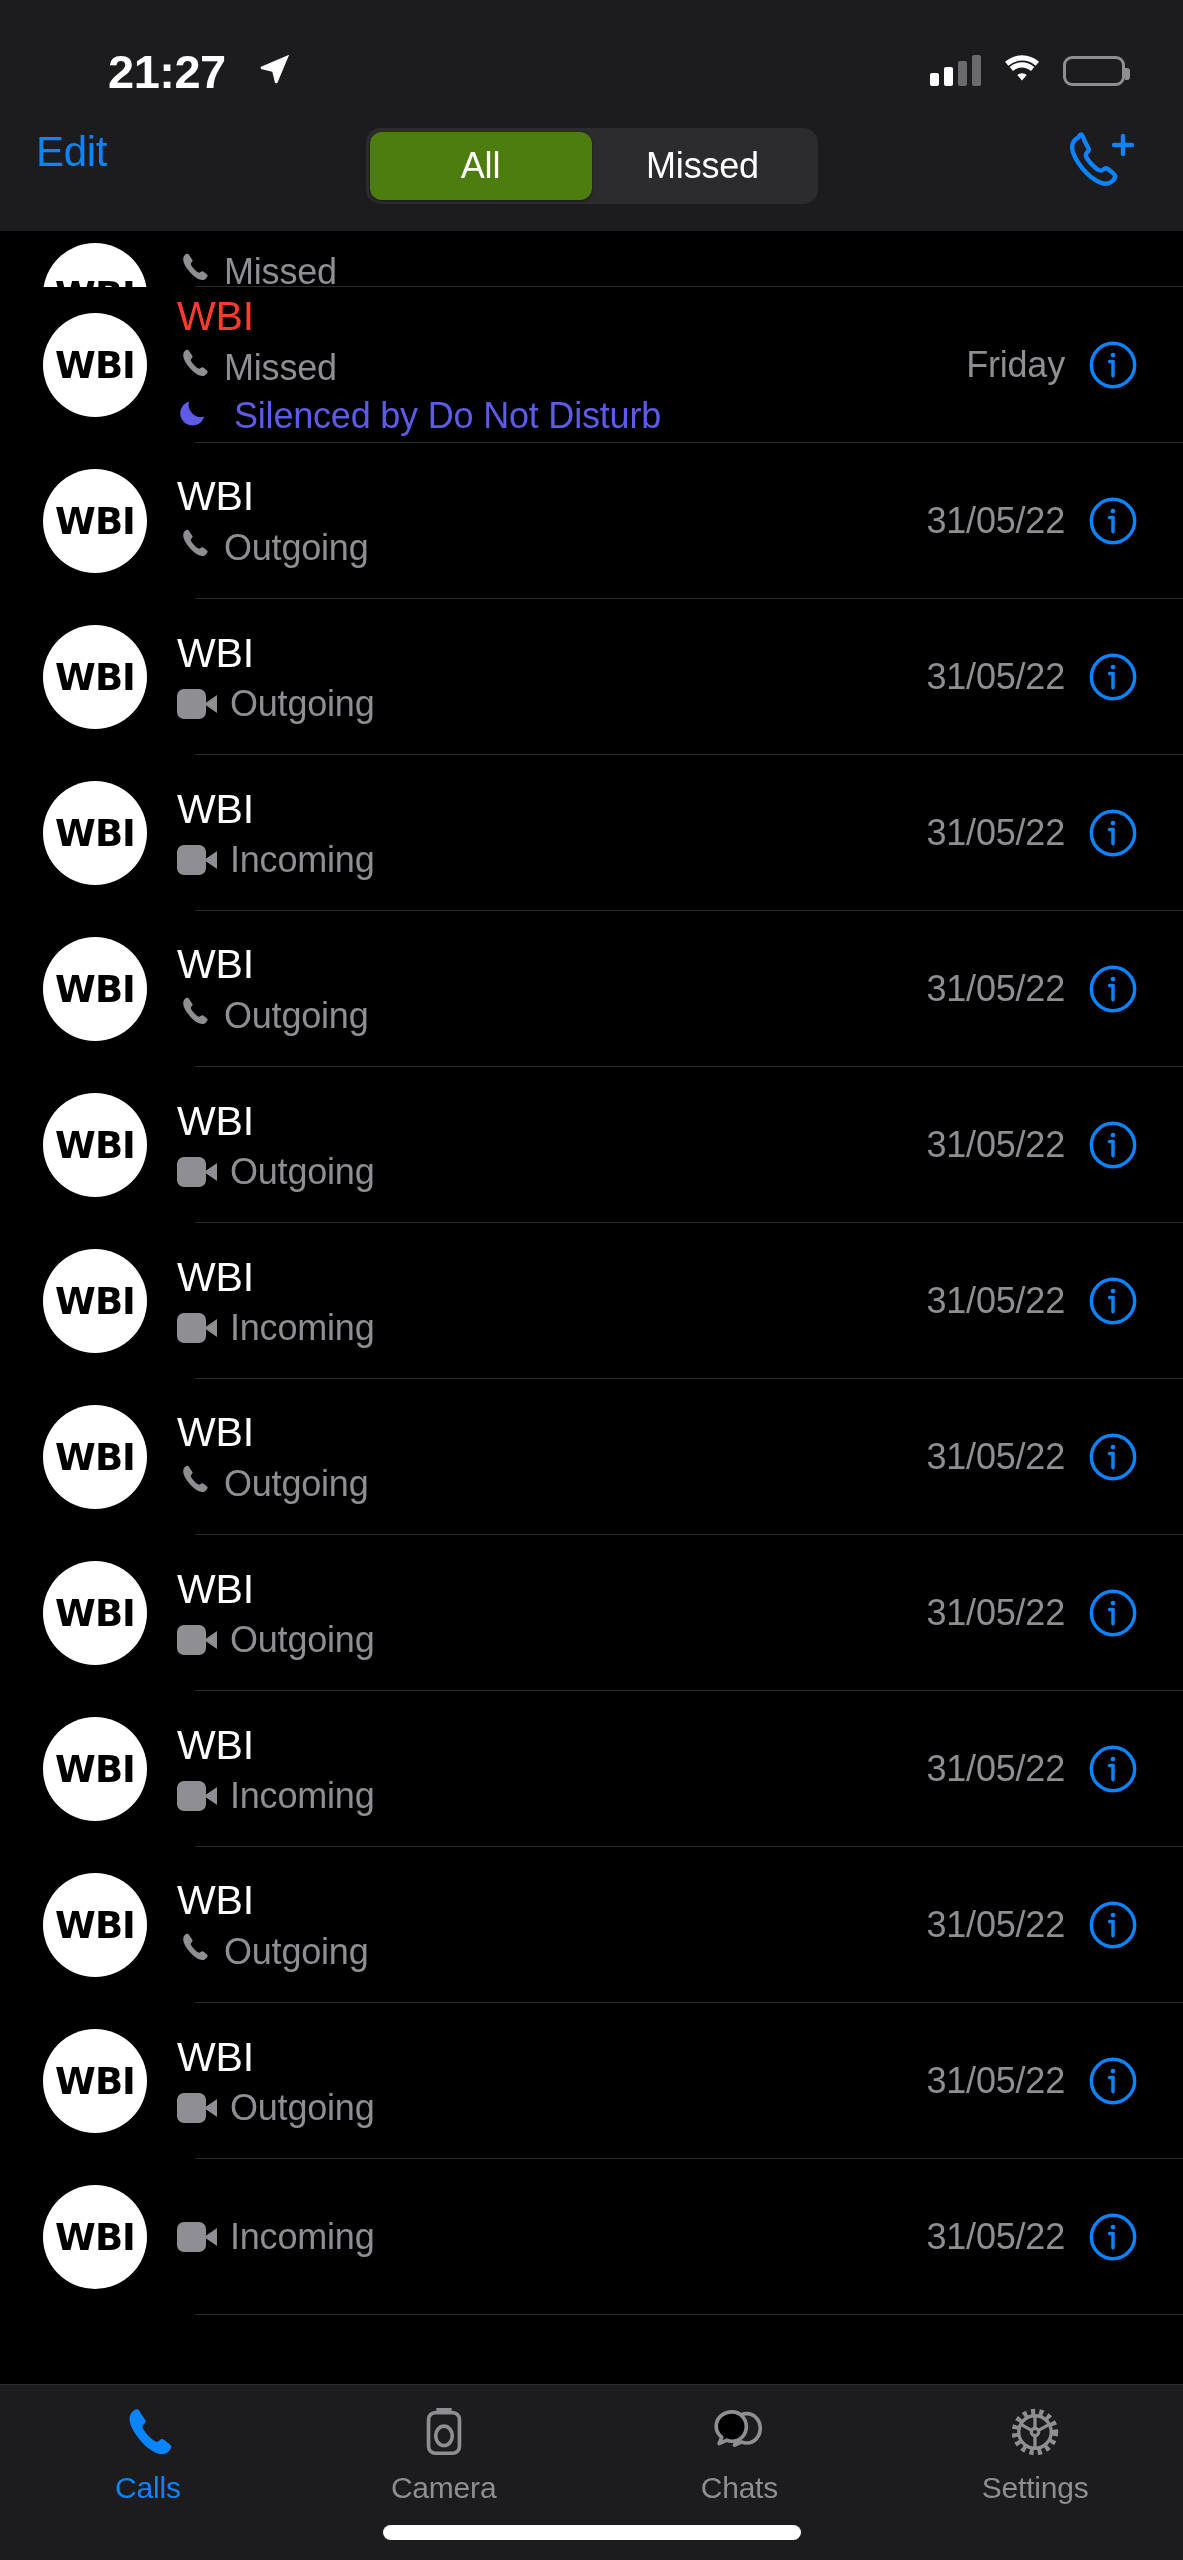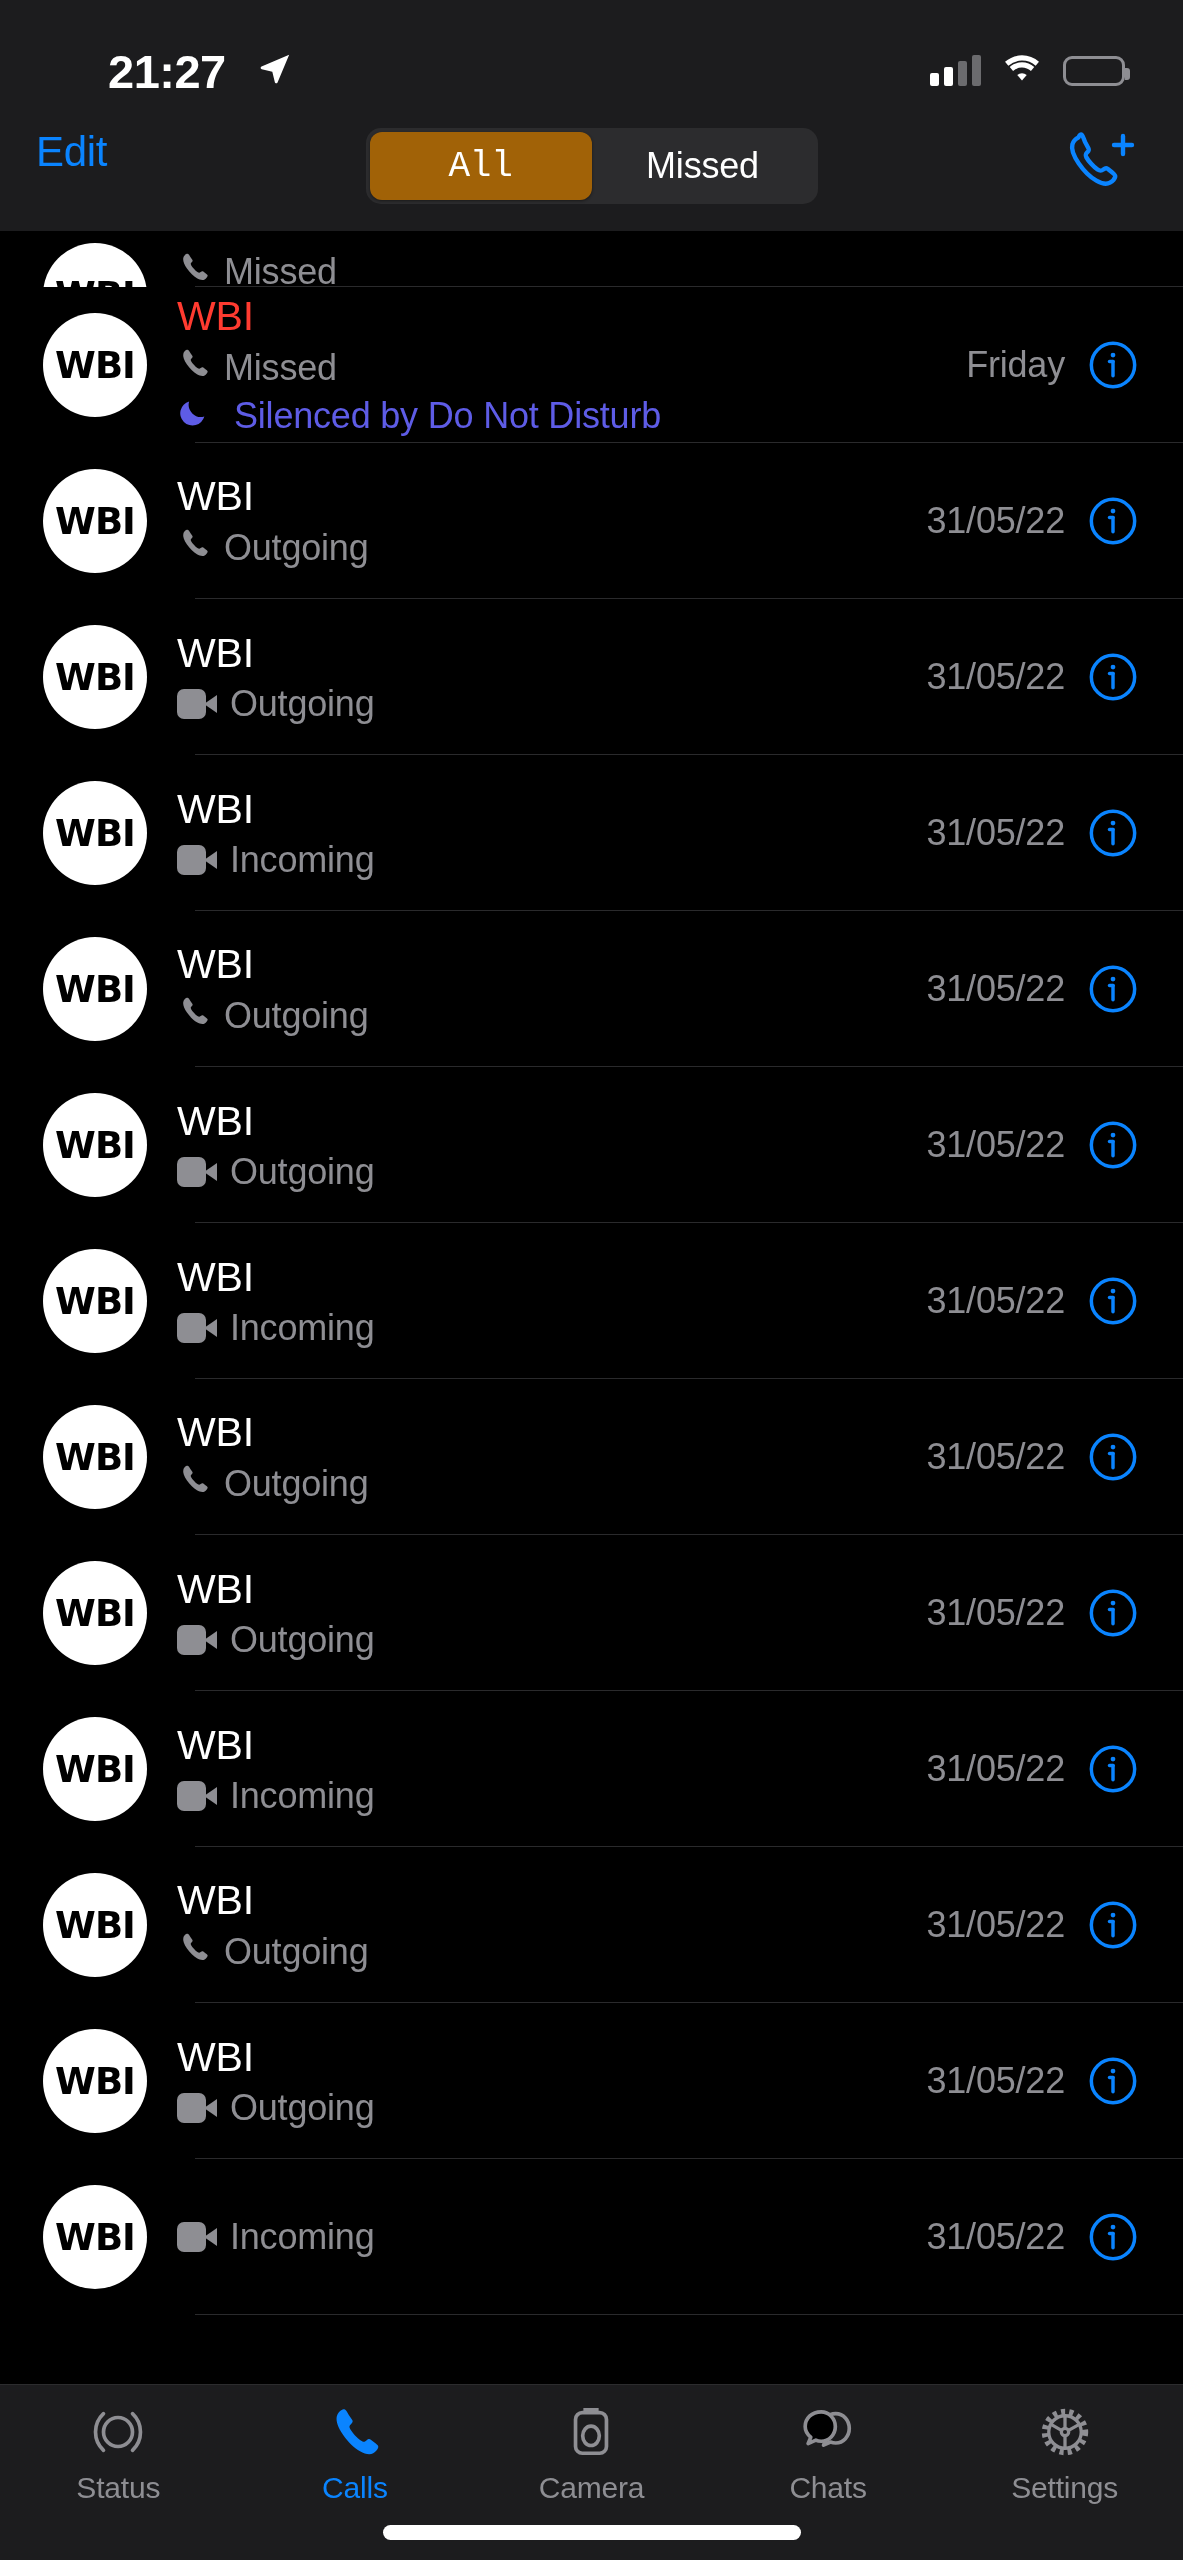--- a/index.html
+++ b/index.html
@@ -43,21 +43,21 @@
   .edit-btn{ color:#0a84ff; font-size:42px; letter-spacing:-0.3px; }
   .segmented{
     position:absolute; left:50%; transform:translateX(-50%);
     display:flex; background:#2c2c2e; border-radius:15px; padding:4px;
     width:452px; height:76px;
   }
   .seg{
     flex:1; display:flex; align-items:center; justify-content:center;
     font-size:36px; color:#fff; border-radius:12px; letter-spacing:-0.2px;
   }
-  .seg.active{ background:#a16207; box-shadow:0 1px 3px rgba(0,0,0,.45);font-family:Liberation Mono, monospace; }
+  .seg.active{ background:#4d7c0f; box-shadow:0 1px 3px rgba(0,0,0,.45); }
   .newcall{ margin-left:auto; width:90px; height:72px; display:flex; align-items:center; justify-content:center; }
 
   
   .list{
     position:absolute; top:231px; left:0; right:0; bottom:176px;
     background:#000; overflow:hidden;
   }
   .row{
     display:flex; align-items:center;
     height:156px; padding-left:43px; padding-right:44px;
@@ -467,30 +467,20 @@
             <path d="M12 10.4v6.6" stroke="#0a84ff" stroke-width="1.6" stroke-linecap="round"></path>
             <path d="M10.4 10.4h1.6" stroke="#0a84ff" stroke-width="1.6" stroke-linecap="round"></path>
           </svg></span>
       </div>
       <div class="sep"></div>
     </div>
   </div>
 
 <div class="tabbar">
 
-  <div class="tab">
-    <span class="tabicon">
-      <svg width="58" height="58" viewBox="0 0 30 30">
-        <circle cx="15" cy="15" r="7.5" fill="none" stroke="#8e8e93" stroke-width="1.9"></circle>
-        <path d="M22.5 5.5a13 13 0 0 1 0 19" fill="none" stroke="#8e8e93" stroke-width="1.9" stroke-linecap="round"></path>
-        <path d="M7.5 24.5a13 13 0 0 1 0-19" fill="none" stroke="#8e8e93" stroke-width="1.9" stroke-linecap="round"></path>
-      </svg>
-    </span>
-    <span class="tl">Status</span>
-  </div>
 
   <div class="tab active">
     <span class="tabicon">
       <svg width="58" height="58" viewBox="0 0 30 30">
         <path d="M8.6 3.4c-1.3.5-2.6 1.9-3 3.4-.6 2.3.6 5.8 3.2 9.6 2.6 3.8 6 7 8.8 8.6 2.6 1.5 5.2 1.9 6.8 1 1.3-.7 2.4-2.1 2.6-3 .2-.7-.1-1.1-1.6-2.3l-2.2-1.7c-.8-.6-1.3-.4-2.3.4-1.1.9-1.5.9-2.9 0-1.8-1.2-4.6-4.3-5.5-6-.6-1.2-.5-1.7.5-2.6.9-.8 1-1.3.5-2.1l-1.7-2.5C10.3 3.5 9.8 2.9 8.6 3.4z" fill="#0a84ff"></path>
       </svg>
     </span>
     <span class="tl">Calls</span>
   </div>
 

